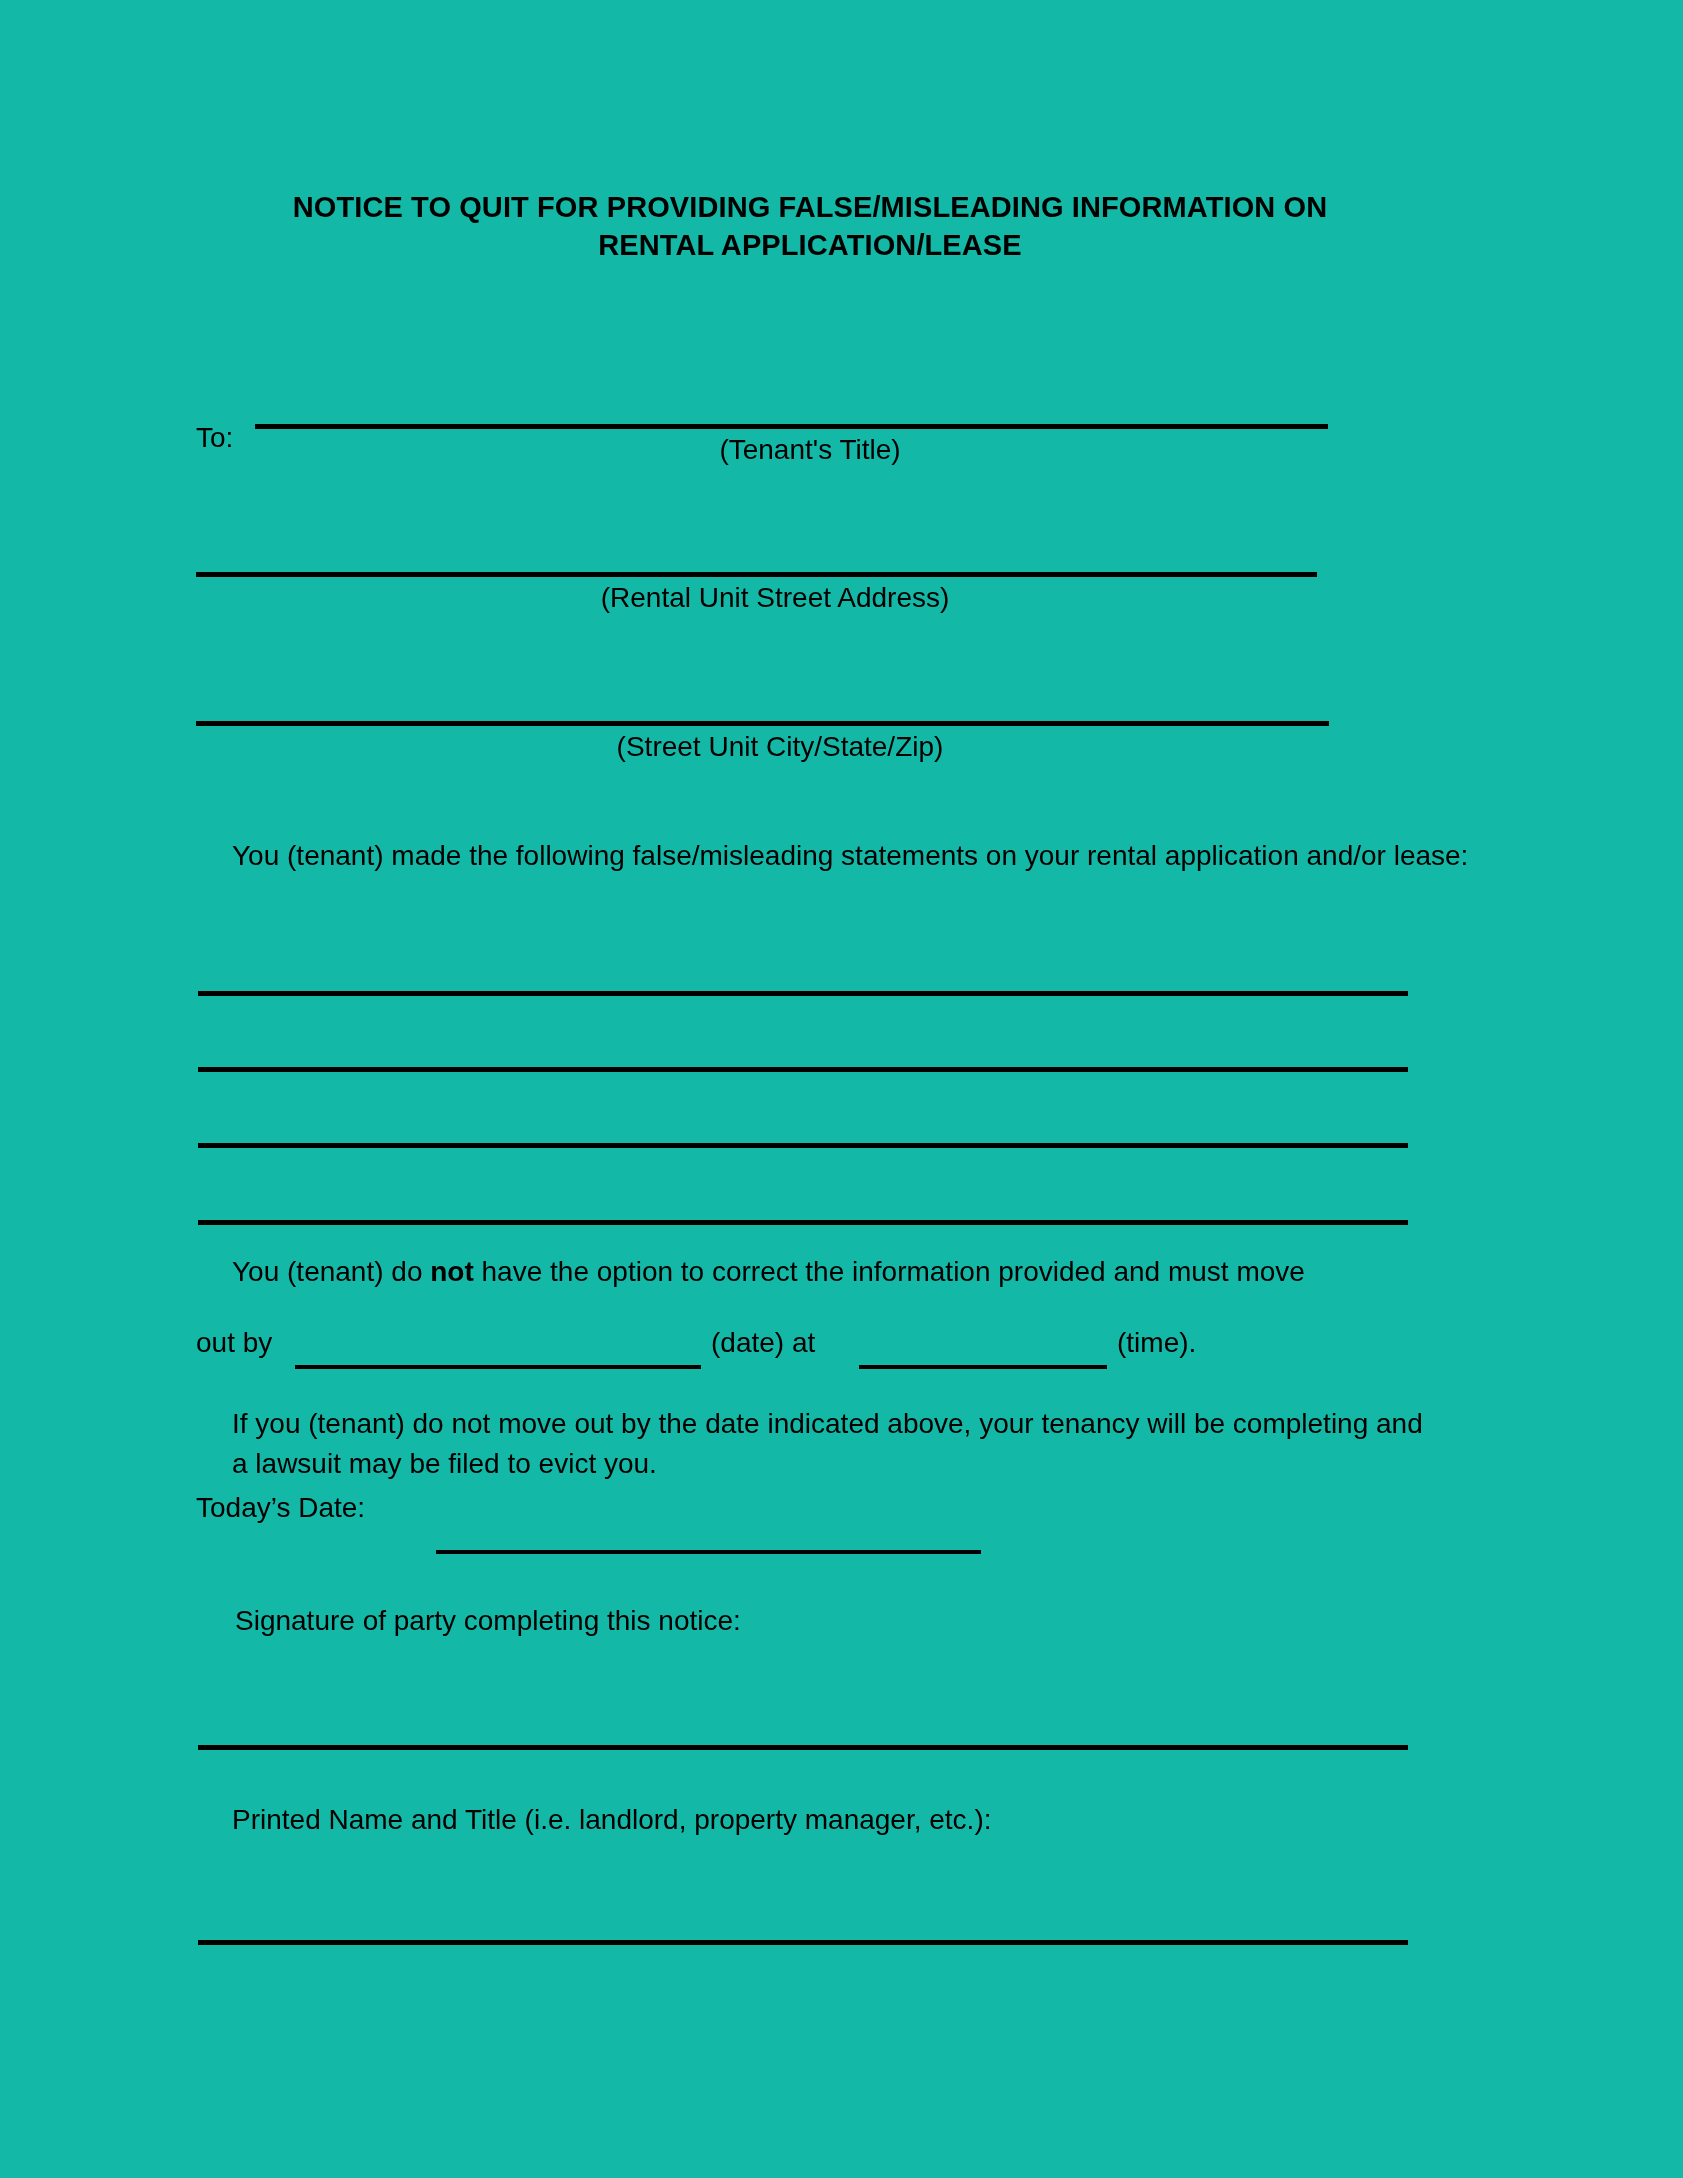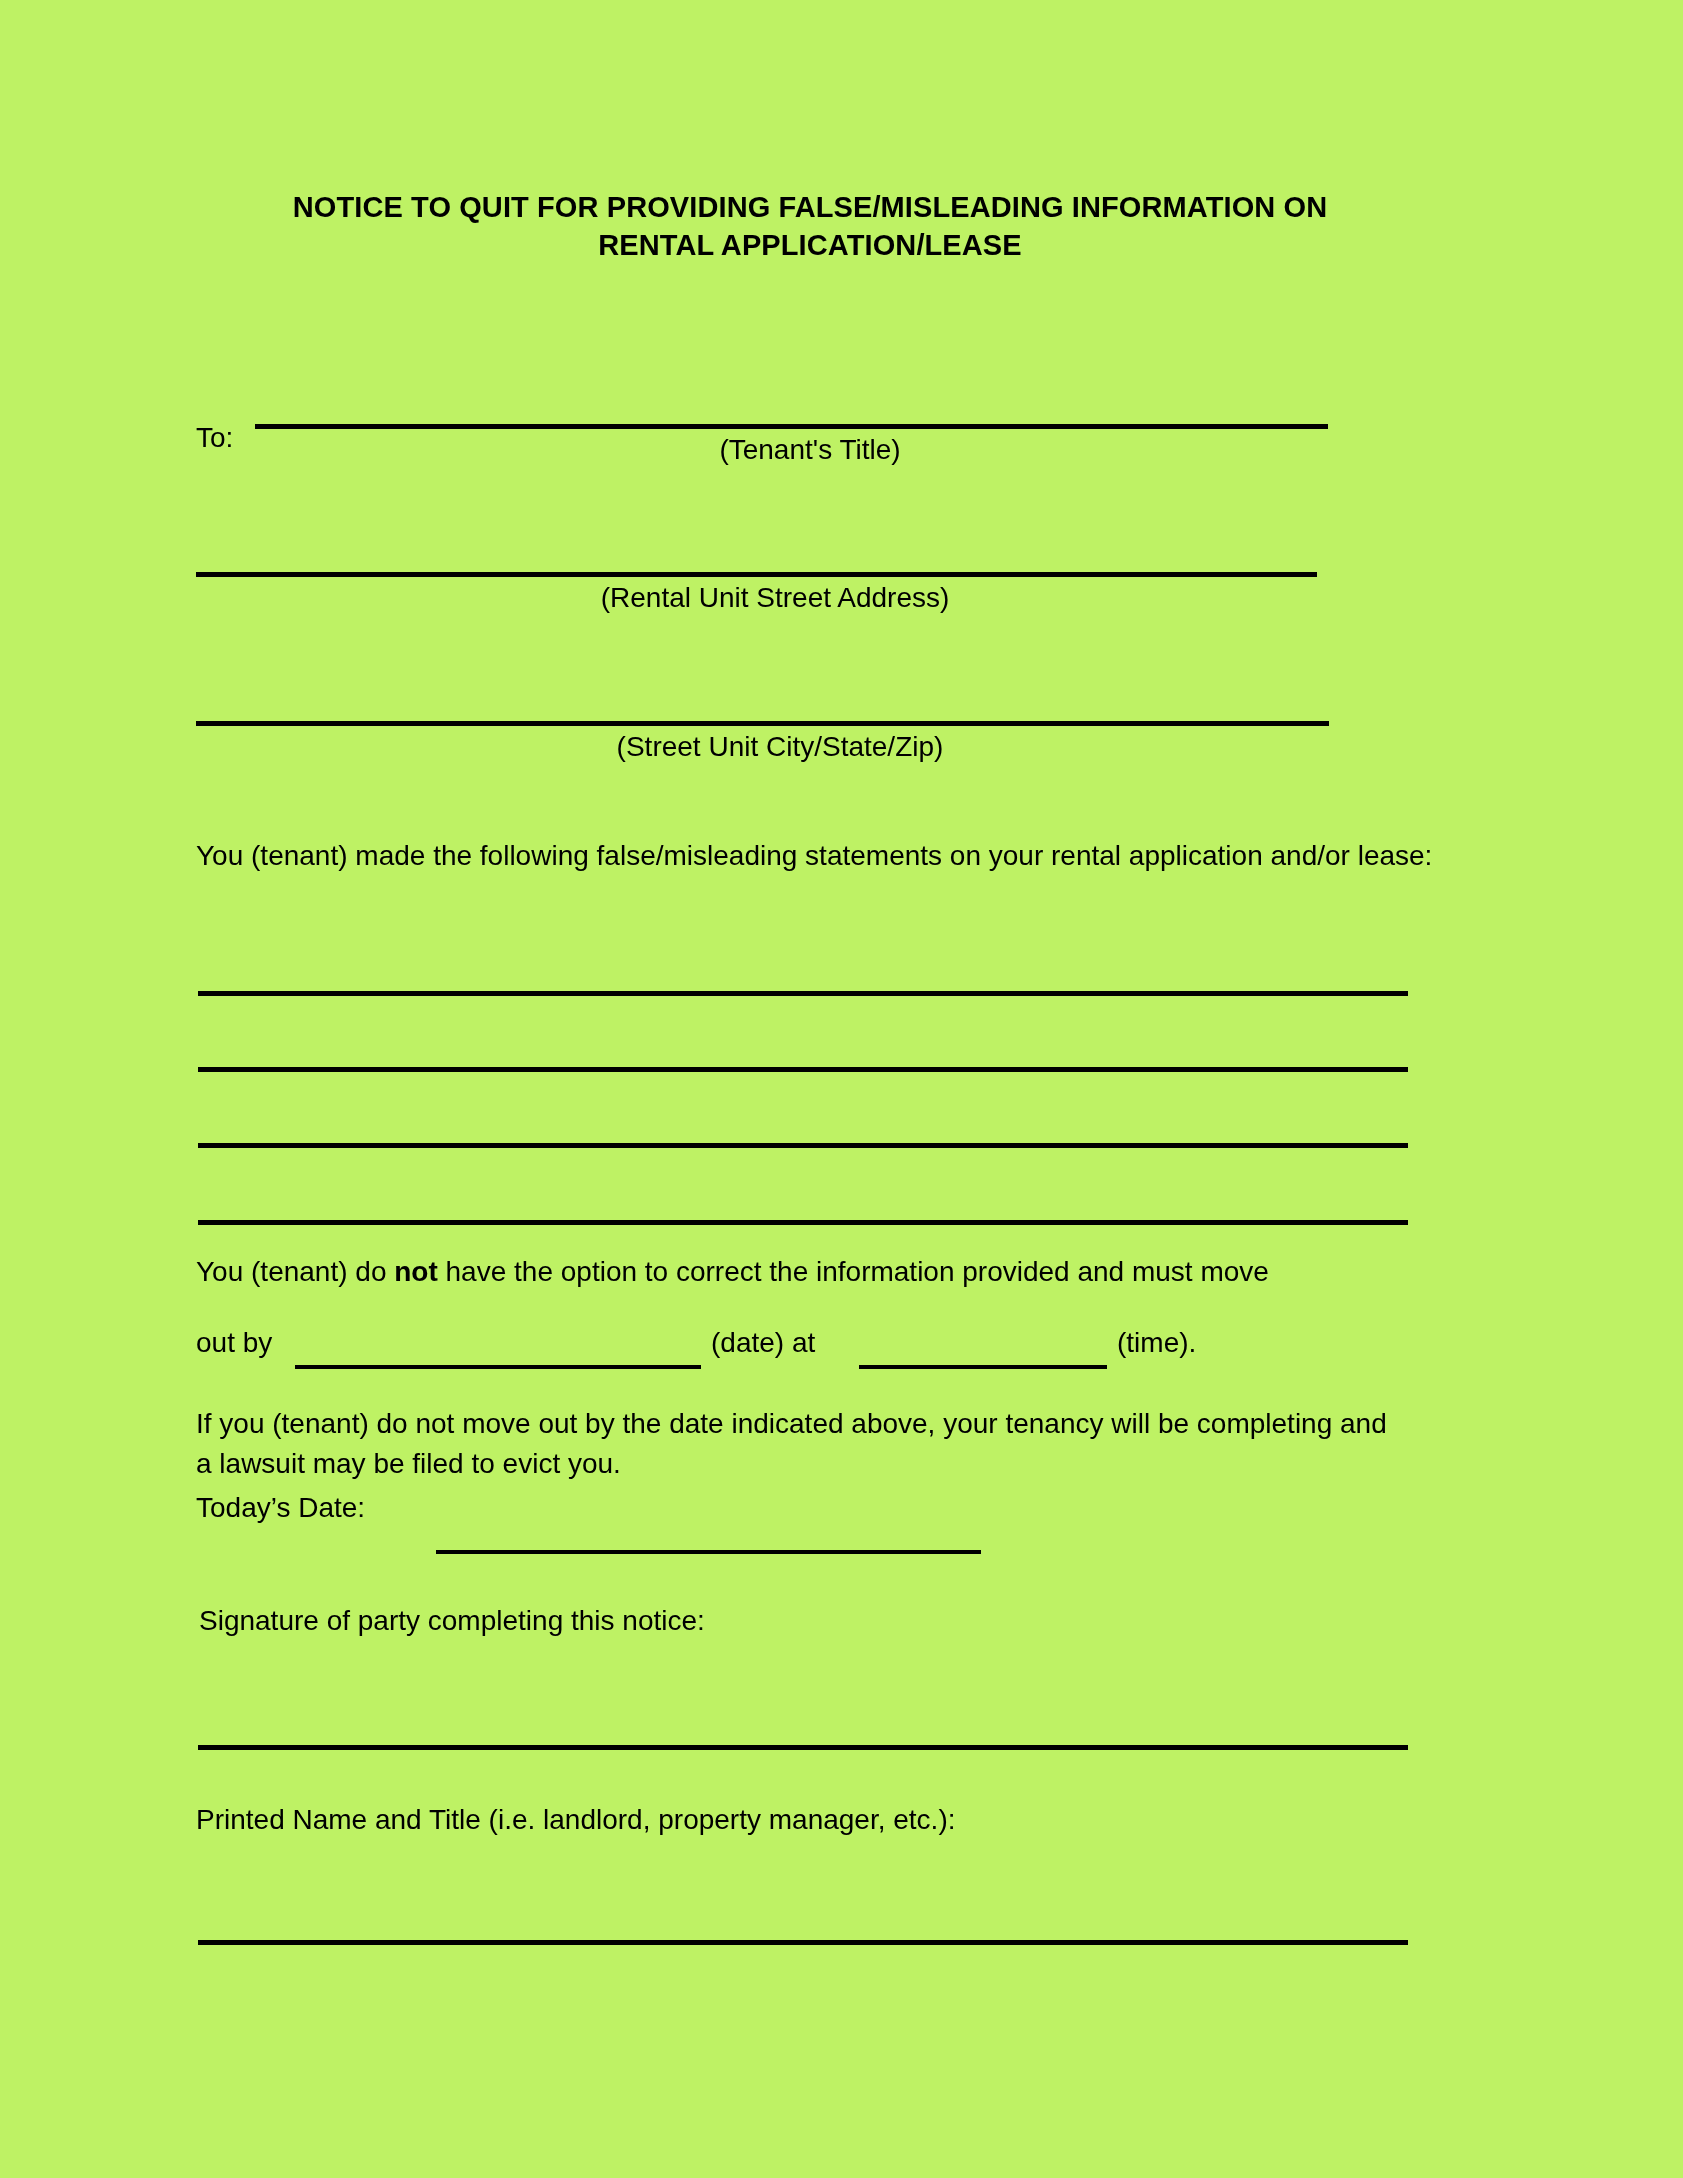--- a/index.html
+++ b/index.html
@@ -11,21 +11,21 @@
 
   body {
     font-family: "Liberation Sans", sans-serif;
     color: #000000;
   }
 
   .page {
     position: relative;
     width: 1683px;
     height: 2178px;
-    background: #bef264;
+    background: #14b8a6;
     margin: 0 auto;
     overflow: hidden;
   }
 
   
   .doc-title {
     position: absolute;
     left: 196px;
     top: 188px;
     width: 1228px;
@@ -38,20 +38,21 @@
   .doc-title .title-line {
     display: block;
   }
 
   
   .body-text {
     position: absolute;
     font-size: 28px;
     line-height: 1.42;
     font-weight: normal;
+    margin-left: 36px;
   }
 
   .caption {
     position: absolute;
     font-size: 28px;
     text-align: center;
     font-weight: normal;
   }
 
   .rule {

